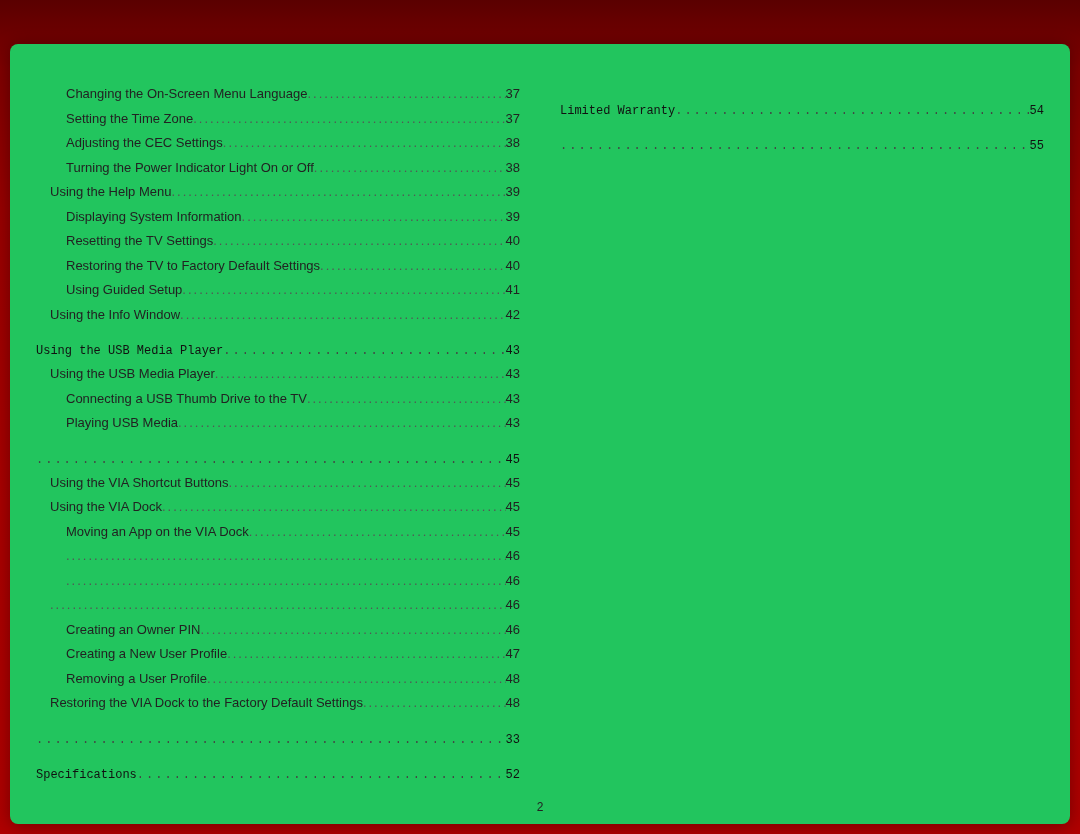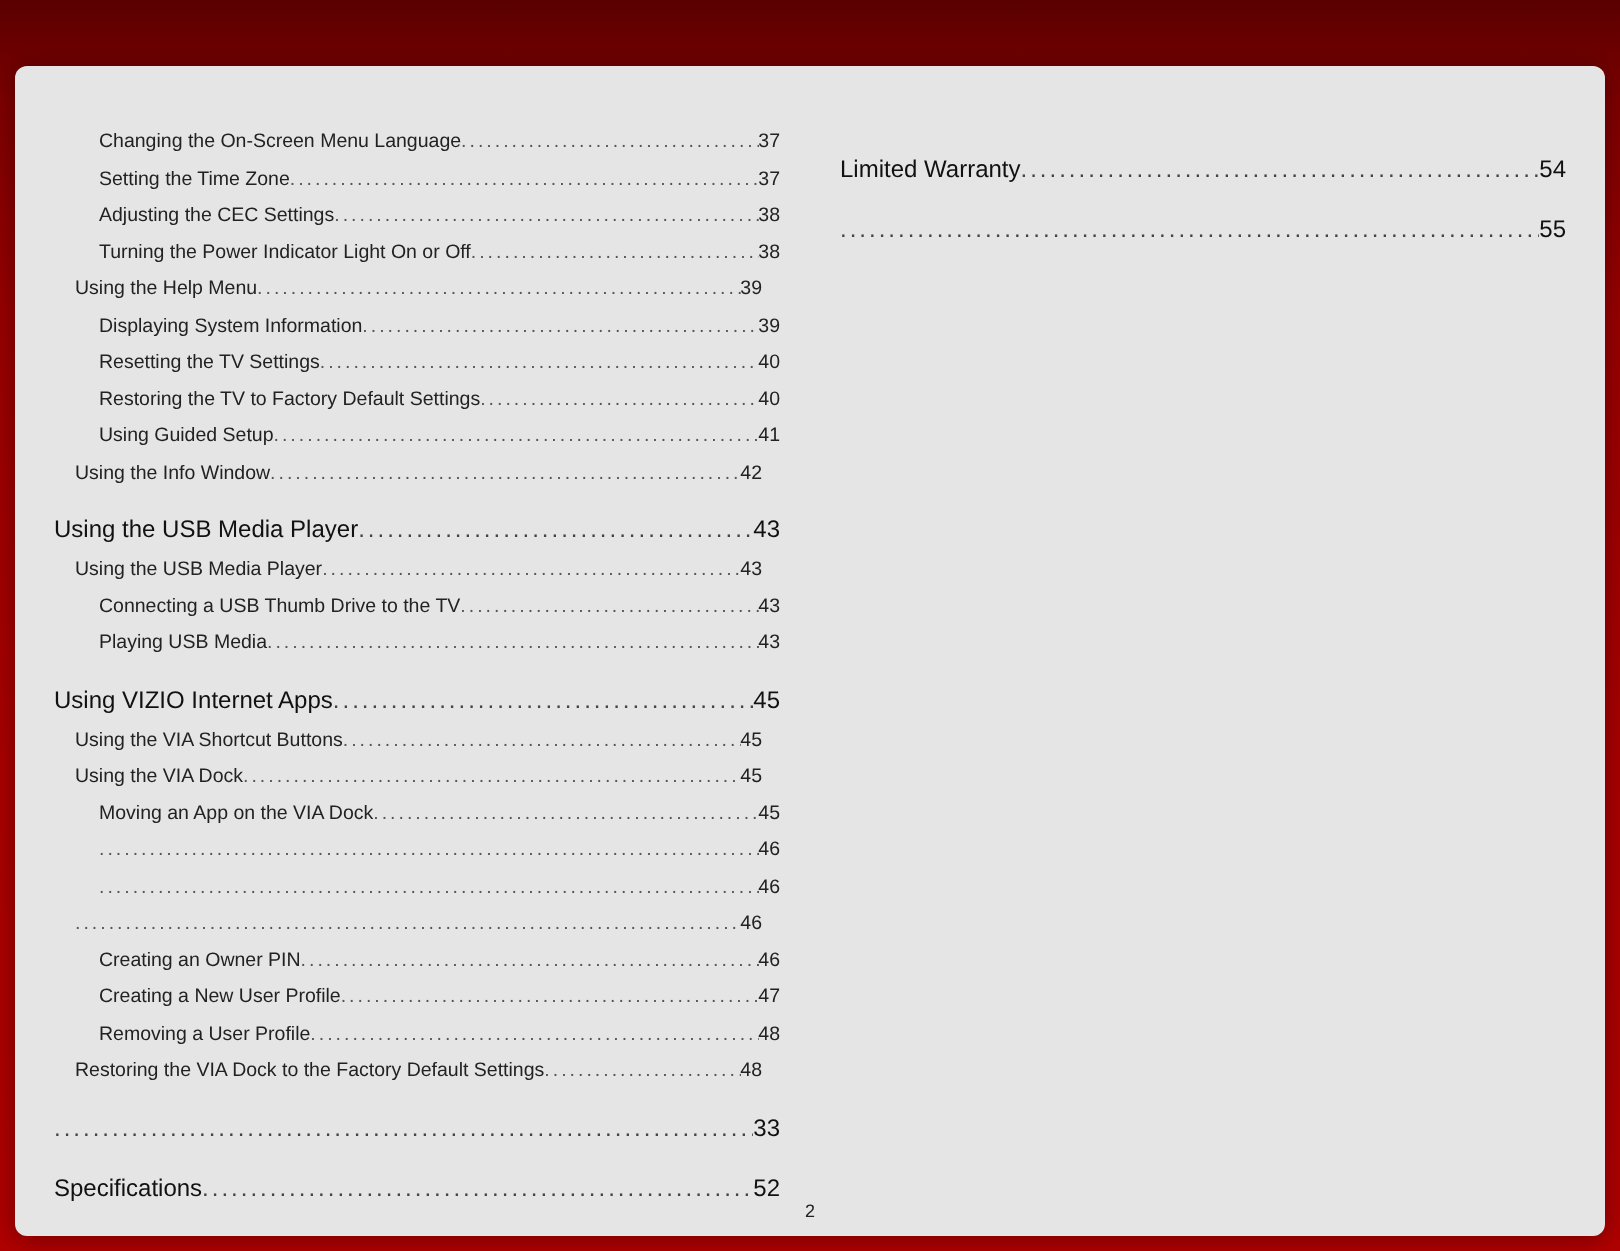--- a/index.html
+++ b/index.html
@@ -1,30 +1,30 @@
 <!DOCTYPE html>
 <html><head>
 <meta charset="utf-8">
 <style>
   html,body{margin:0;padding:0;width:1080px;height:834px;overflow:hidden;
     font-family:"Century Gothic","Avant Garde","Futura","Trebuchet MS",sans-serif;}
   .bg{position:absolute;top:0;left:0;right:0;bottom:0;
     background:linear-gradient(to bottom,#5a0000 0%,#7f0000 8%,#990000 25%,#aa0000 60%,#b00000 100%);}
   .page{position:absolute;left:10px;right:10px;top:44px;bottom:10px;
-    background:#e5e5e5;border-radius:8px;box-shadow:0 2px 18px rgba(0,0,0,.35);}
+    background:#22c55e;border-radius:8px;box-shadow:0 2px 18px rgba(0,0,0,.35);}
   .columns{position:absolute;top:40px;left:26px;right:26px;bottom:40px;
     display:flex;gap:40px;}
   .col{flex:1;min-width:0;}
   .toc-row{display:flex;align-items:baseline;white-space:nowrap;overflow:hidden;}
   .toc-row .txt{flex:0 0 auto;}
   .toc-row .lead{flex:1 1 auto;overflow:hidden;letter-spacing:2px;font-weight:400;}
   .toc-row .pg{flex:0 0 auto;}
-  .lvl1{font-size:16px;color:#111;margin:20px 0 4px 0;line-height:1.25;font-weight:400;}
+  .lvl1{font-size:12px;color:#111;margin:20px 0 4px 0;line-height:1.25;font-weight:400;font-family:Liberation Mono, monospace;}
   .lvl1 .lead{color:#444;}
-  .lvl2{font-size:13px;color:#222;margin:5px 12px 0 14px;line-height:1.5;font-weight:400;}
+  .lvl2{font-size:13px;color:#222;margin:5px 0 0 14px;line-height:1.5;font-weight:400;}
   .lvl3{font-size:13px;color:#222;margin:5px 0 0 30px;line-height:1.5;font-weight:400;}
   .lvl2 .lead,.lvl3 .lead{color:#555;}
   .col1 .lvl1:first-child,.col1 .lvl3:first-child,.col1 .lvl2:first-child{margin-top:0;}
   .pgnum{position:absolute;bottom:10px;left:0;right:0;text-align:center;
     font-size:12px;color:#222;}
 </style>
 </head>
 <body>
 
 <div class="bg"></div>
@@ -95,21 +95,20 @@
           <span class="txt">Connecting a USB Thumb Drive to the TV</span>
           <span class="lead">...........................................................................................................................</span>
           <span class="pg"> 43</span>
         </div>
         <div class="toc-row lvl3">
           <span class="txt">Playing USB Media</span>
           <span class="lead">...........................................................................................................................</span>
           <span class="pg"> 43</span>
         </div>
         <div class="toc-row lvl1">
-          <span class="txt">Using VIZIO Internet Apps</span>
           <span class="lead">...........................................................................................................................</span>
           <span class="pg"> 45</span>
         </div>
         <div class="toc-row lvl2">
           <span class="txt">Using the VIA Shortcut Buttons</span>
           <span class="lead">...........................................................................................................................</span>
           <span class="pg"> 45</span>
         </div>
         <div class="toc-row lvl2">
           <span class="txt">Using the VIA Dock</span>

